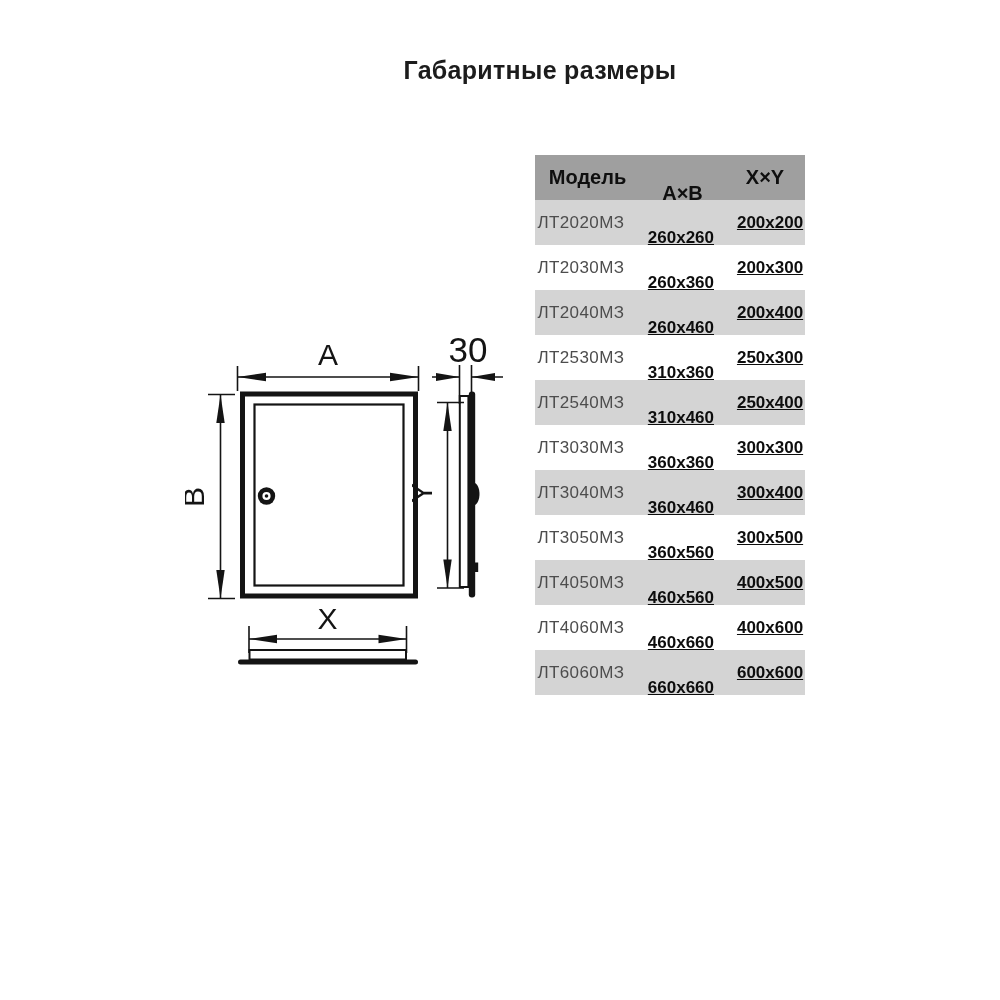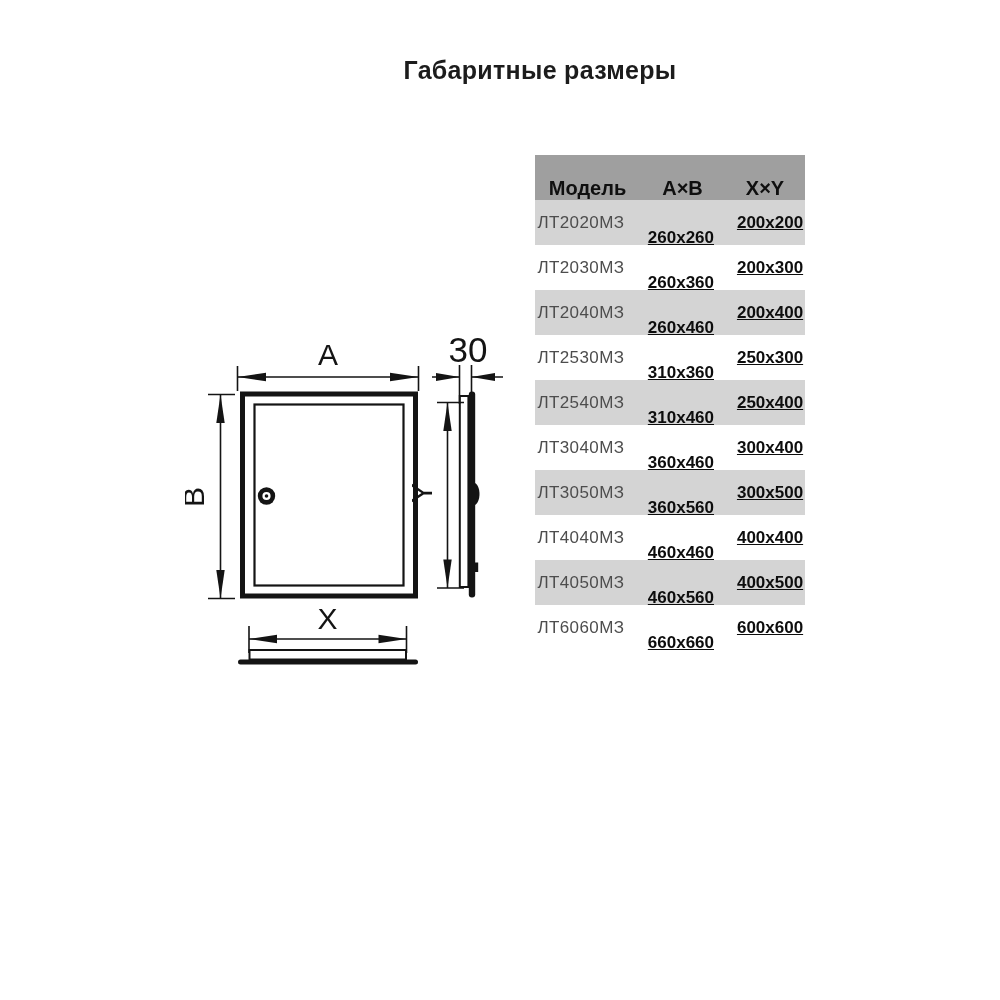--- a/index.html
+++ b/index.html
@@ -37,21 +37,21 @@
   .size-table {
     position: absolute;
     left: 535px;
     top: 155px;
     width: 270px;
     font-size: 17px;
   }
   .thead {
     display: flex;
     height: 45px;
-    align-items: flex-end;
+    align-items: center;
     background: #9f9f9f;
     font-weight: 700;
     font-size: 20px;
     color: #0f0f0f;
   }
   .tr {
     display: flex;
     height: 45px;
     align-items: center;
     background: #ffffff;
@@ -170,40 +170,45 @@
         <div class="c1 model">ЛТ2530МЗ</div>
         <div class="c2 val">310x360</div>
         <div class="c3 val">250x300</div>
       </div>
       <div class="tr">
         <div class="c1 model">ЛТ2540МЗ</div>
         <div class="c2 val">310x460</div>
         <div class="c3 val">250x400</div>
       </div>
       <div class="tr">
+        <div class="c1 model">ЛТ3030МЗ</div>
+        <div class="c2 val">360x360</div>
+        <div class="c3 val">300x300</div>
+      </div>
+      <div class="tr">
         <div class="c1 model">ЛТ3040МЗ</div>
         <div class="c2 val">360x460</div>
         <div class="c3 val">300x400</div>
       </div>
       <div class="tr">
         <div class="c1 model">ЛТ3050МЗ</div>
         <div class="c2 val">360x560</div>
         <div class="c3 val">300x500</div>
       </div>
       <div class="tr">
-        <div class="c1 model">ЛТ4040МЗ</div>
-        <div class="c2 val">460x460</div>
-        <div class="c3 val">400x400</div>
-      </div>
-      <div class="tr">
         <div class="c1 model">ЛТ4050МЗ</div>
         <div class="c2 val">460x560</div>
         <div class="c3 val">400x500</div>
       </div>
       <div class="tr">
+        <div class="c1 model">ЛТ4060МЗ</div>
+        <div class="c2 val">460x660</div>
+        <div class="c3 val">400x600</div>
+      </div>
+      <div class="tr">
         <div class="c1 model">ЛТ6060МЗ</div>
         <div class="c2 val">660x660</div>
         <div class="c3 val">600x600</div>
       </div>
     </div>
   </div>
 
 </div>
 
 </body></html>

